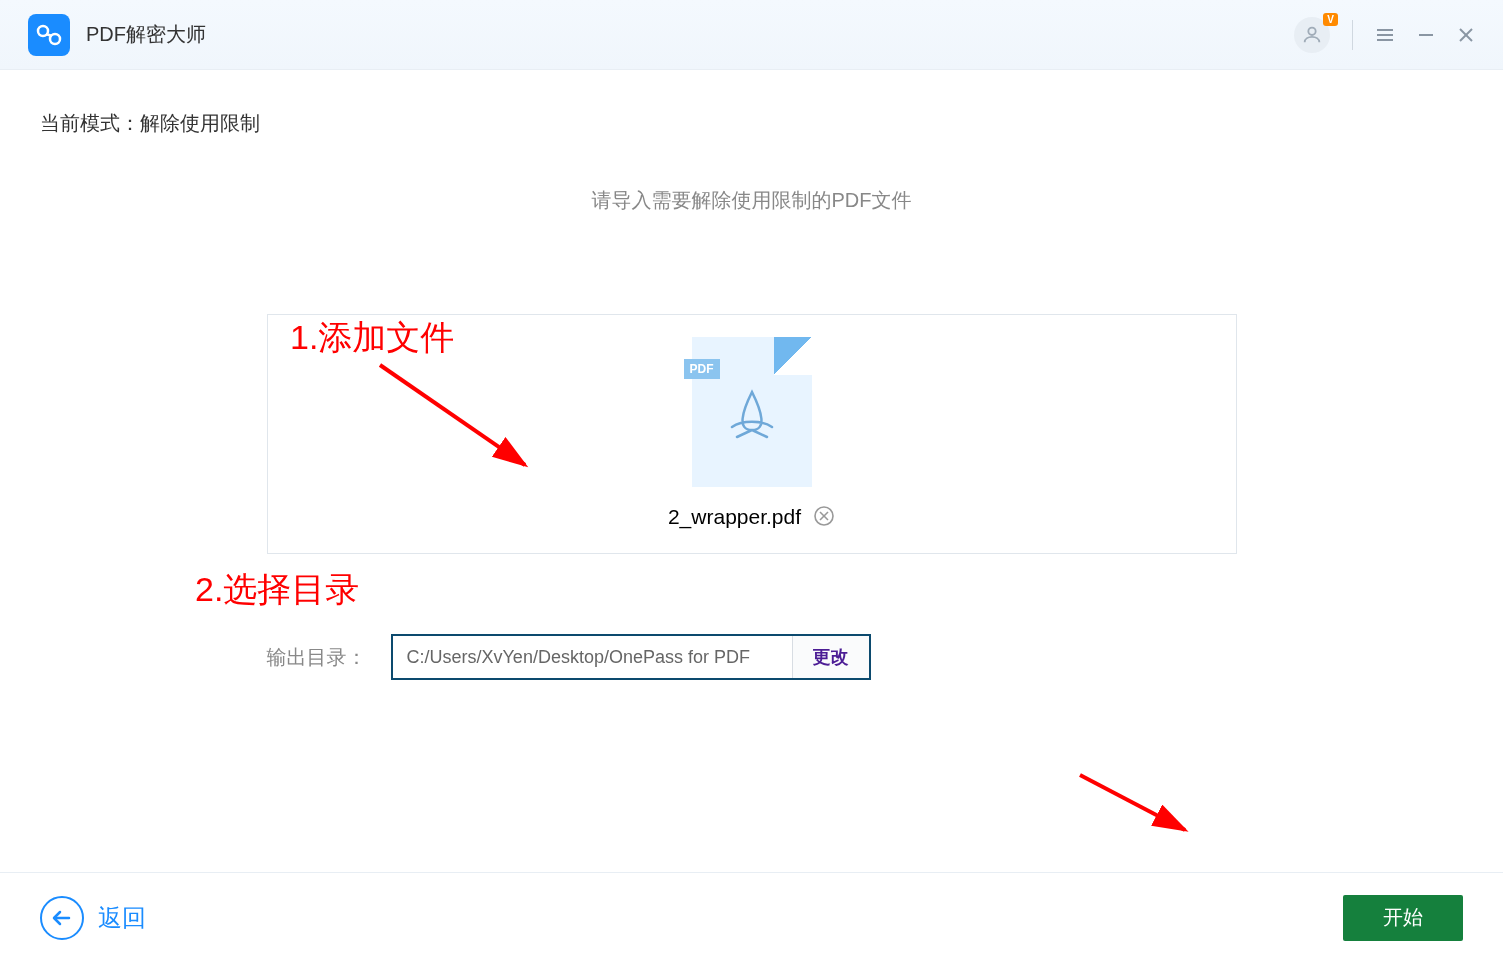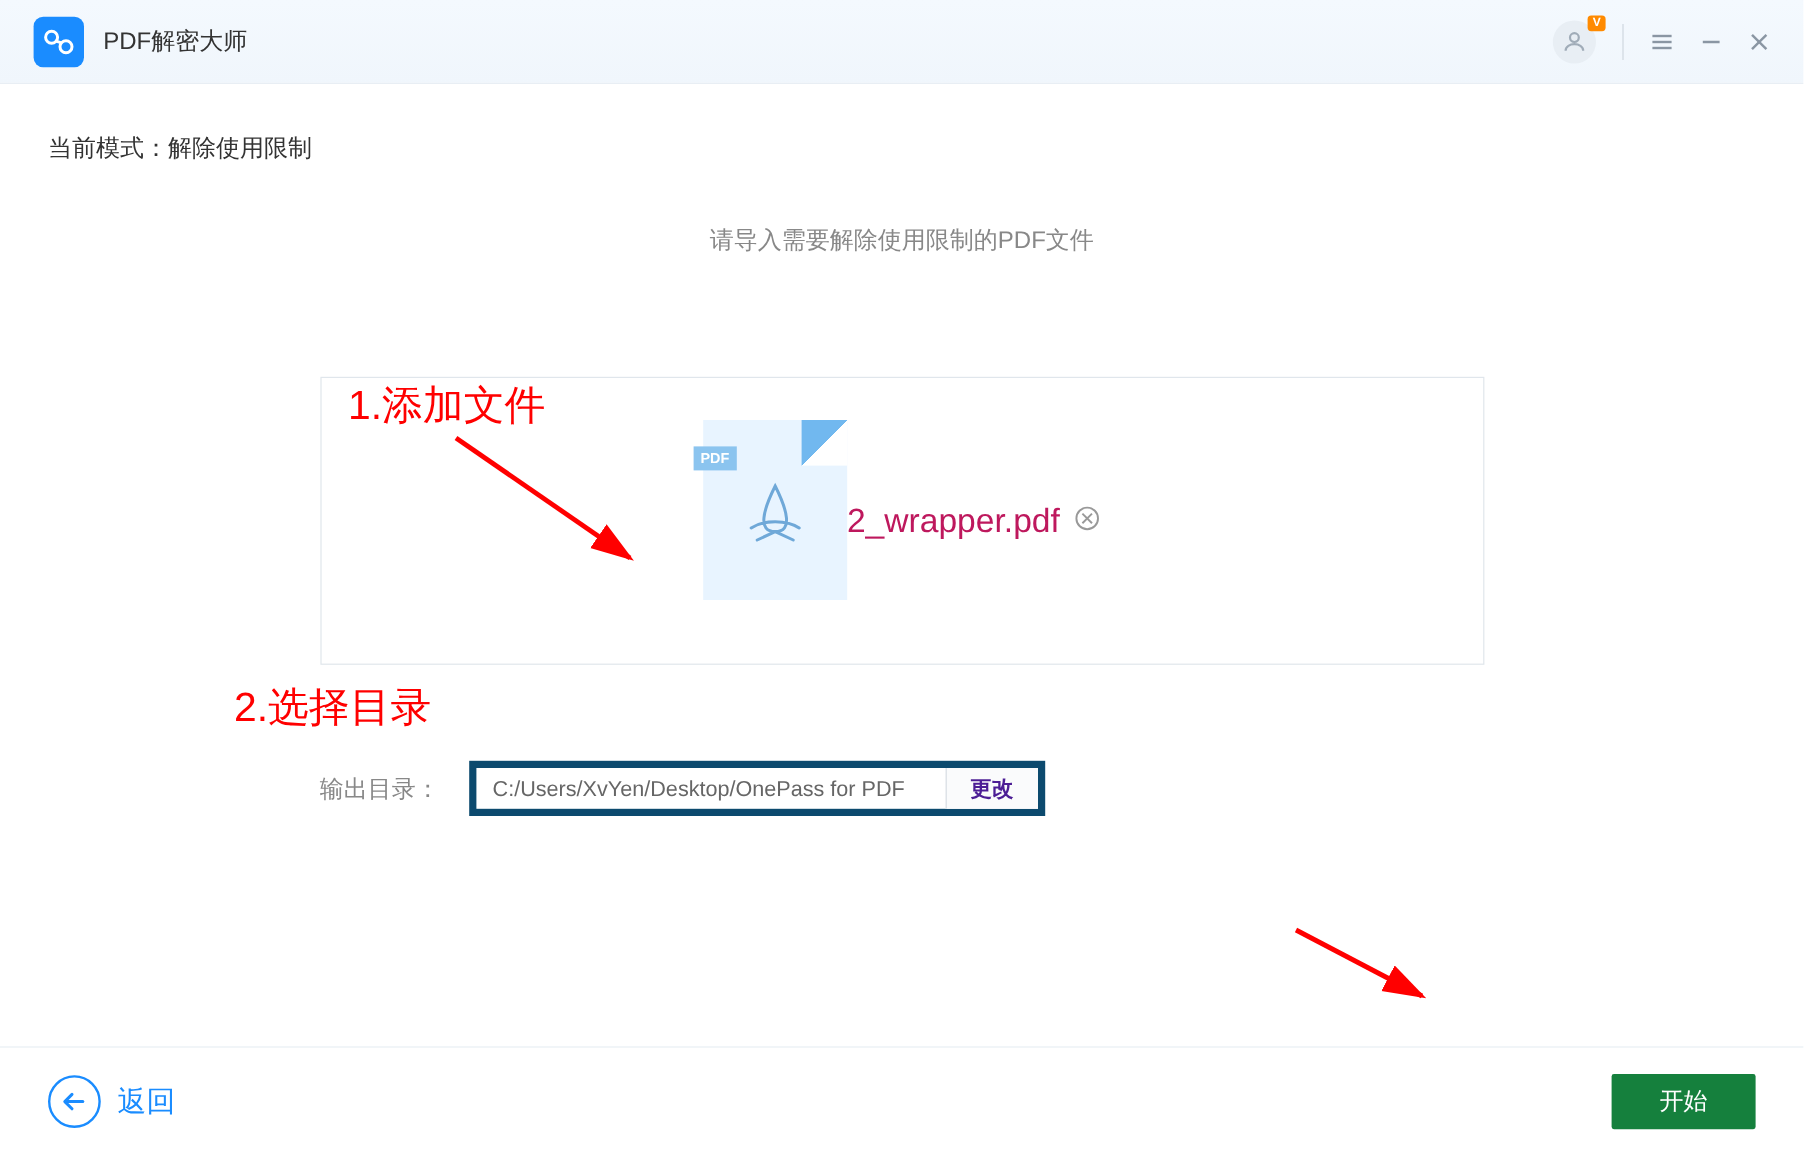--- a/index.html
+++ b/index.html
@@ -87,21 +87,21 @@
       color: #888;
       font-size: 20px;
       margin-bottom: 100px;
     }
     .dropzone {
       width: 970px;
       height: 240px;
       margin: 0 auto;
       border: 1px solid #e0e6ec;
       display: flex;
-      flex-direction: row;
+      flex-direction: column;
       align-items: center;
       justify-content: center;
       position: relative;
     }
     .pdf-file-icon {
       width: 120px;
       height: 150px;
       background: #e8f4ff;
       position: relative;
       display: flex;
@@ -123,42 +123,42 @@
       left: -8px;
       background: #8bc4ef;
       color: #fff;
       font-size: 12px;
       font-weight: bold;
       padding: 3px 6px;
     }
     .file-row {
       display: flex;
       gap: 12px;
-      font-size: 28px;
-      color: #be185d;
+      font-size: 21px;
+      color: #000000;
     }
     .remove-file-icon {
       cursor: pointer;
       color: #999;
     }
     .output-row {
       display: flex;
       align-items: center;
       gap: 24px;
       margin: 80px auto 0;
       width: 970px;
       padding-left: 0;
       position: relative;
     }
     .output-label {
       font-size: 20px;
       color: #888;
     }
     .output-path-box {
-      border: 6px solid #0c4a6e;
+      border: 2px solid #0c4a6e;
       height: 46px;
       background: #fff;
       display: flex;
       align-items: center;
       width: 480px;
     }
     .output-path-text {
       flex: 1;
       padding: 0 14px;
       font-size: 18px;

